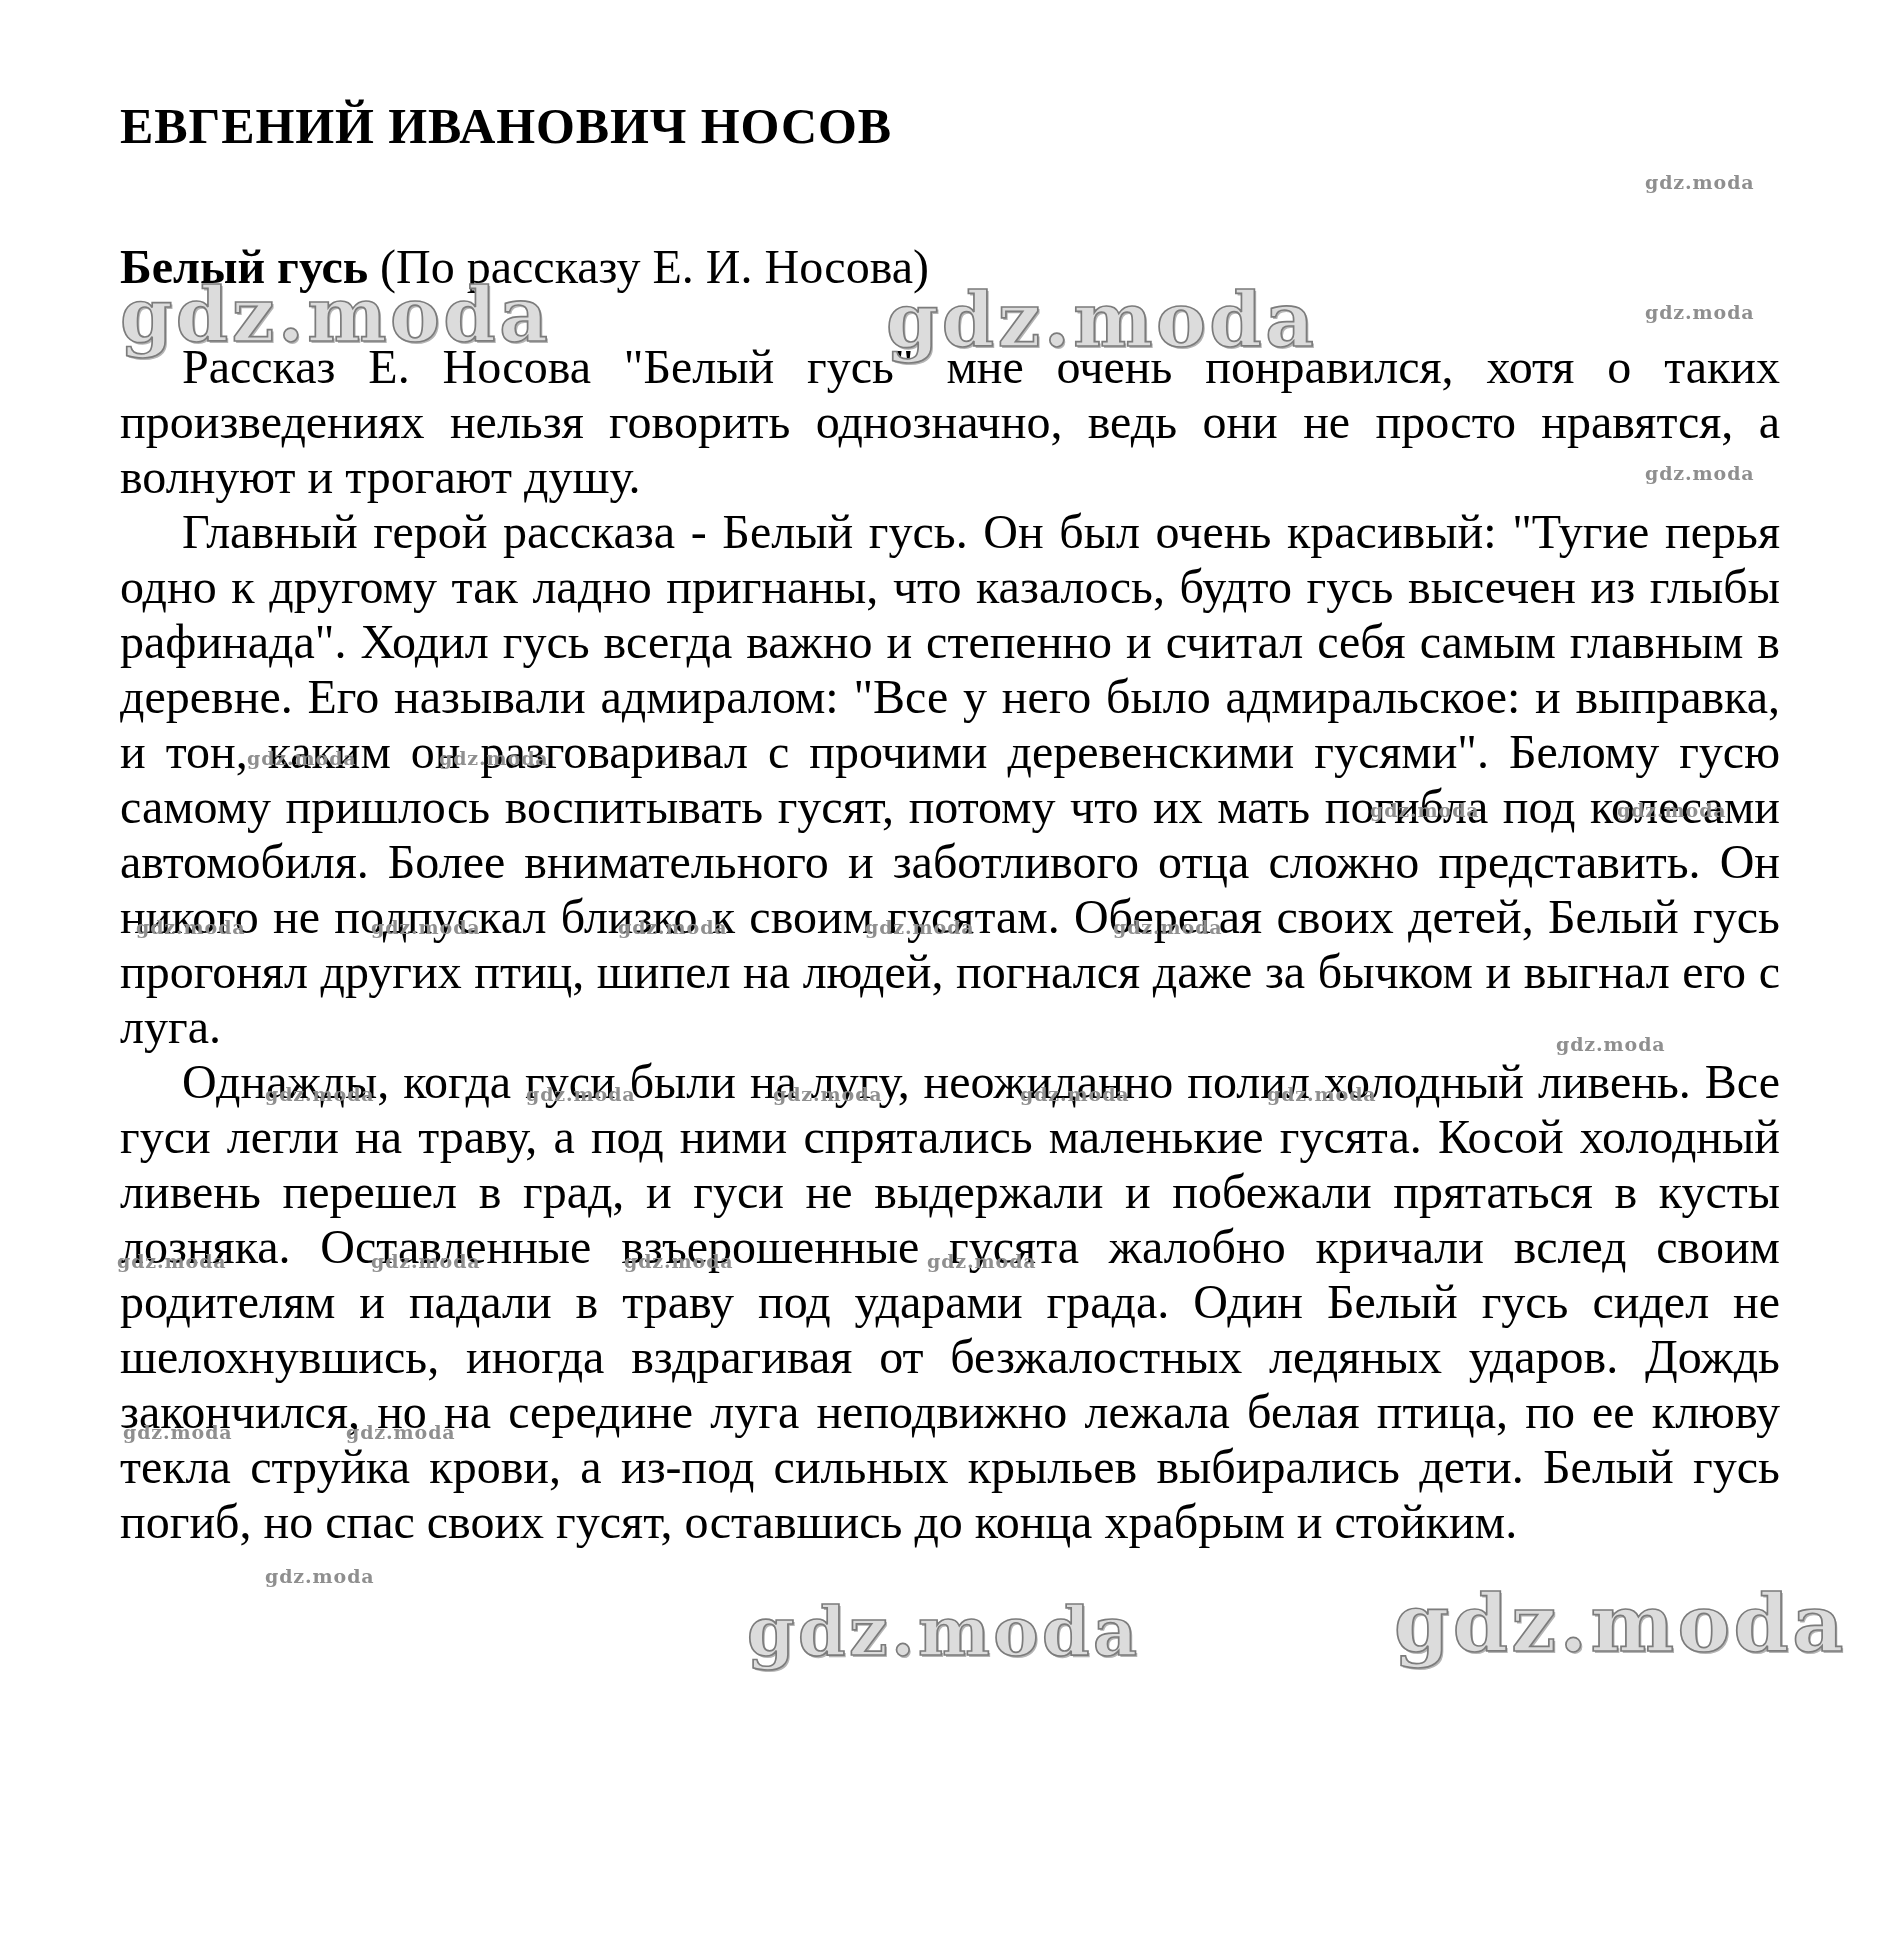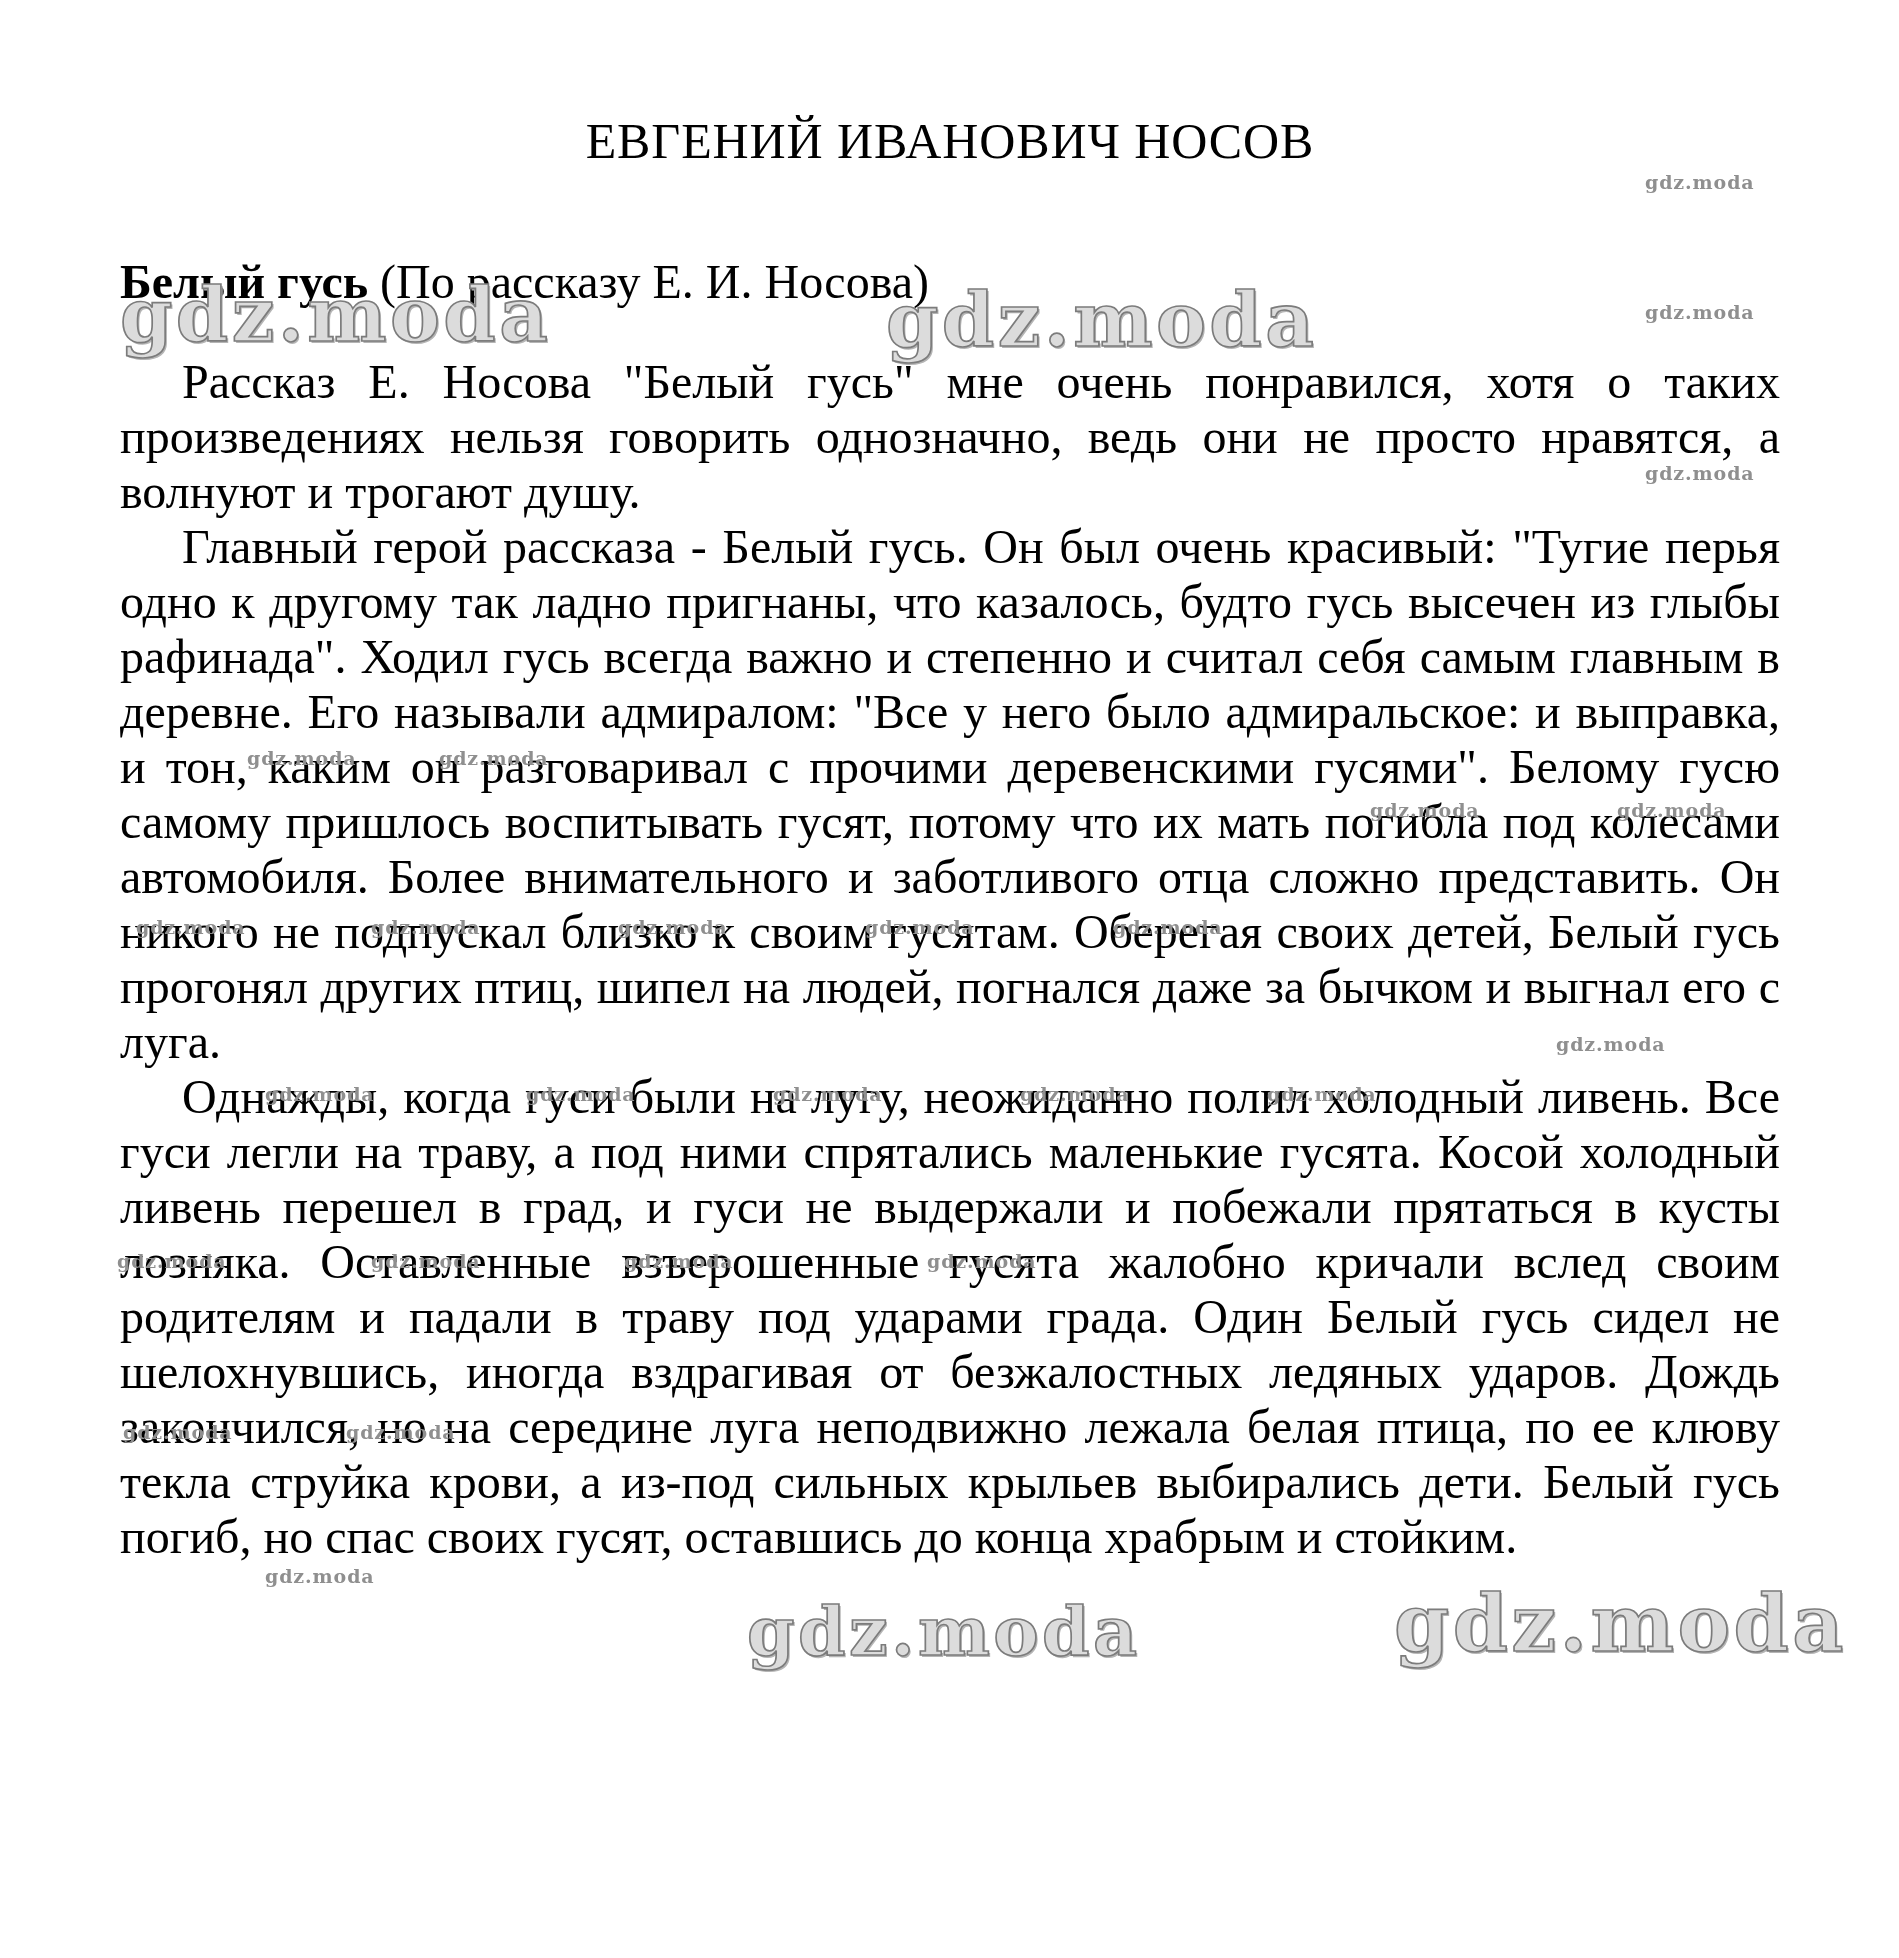--- a/index.html
+++ b/index.html
@@ -12,24 +12,23 @@
     width: 1900px;
     height: 1959px;
     box-sizing: border-box;
     padding: 96px 120px 0 120px;
     background: #ffffff;
     font-family: "Liberation Serif", serif;
     color: #000000;
     overflow: hidden;
   }
   .title {
-    margin: 16px 0 84px 0;
-    text-align: center;
+    margin: 1px 0 84px 0;
     font-size: 50px;
-    font-weight: normal;
+    font-weight: bold;
     letter-spacing: 0.9px;
   }
   .subtitle {
     margin: 0 0 45px 0;
     font-size: 48px;
     font-weight: normal;
   }
   .subtitle .bold { font-weight: bold; }
   .essay p {
     margin: 0;

